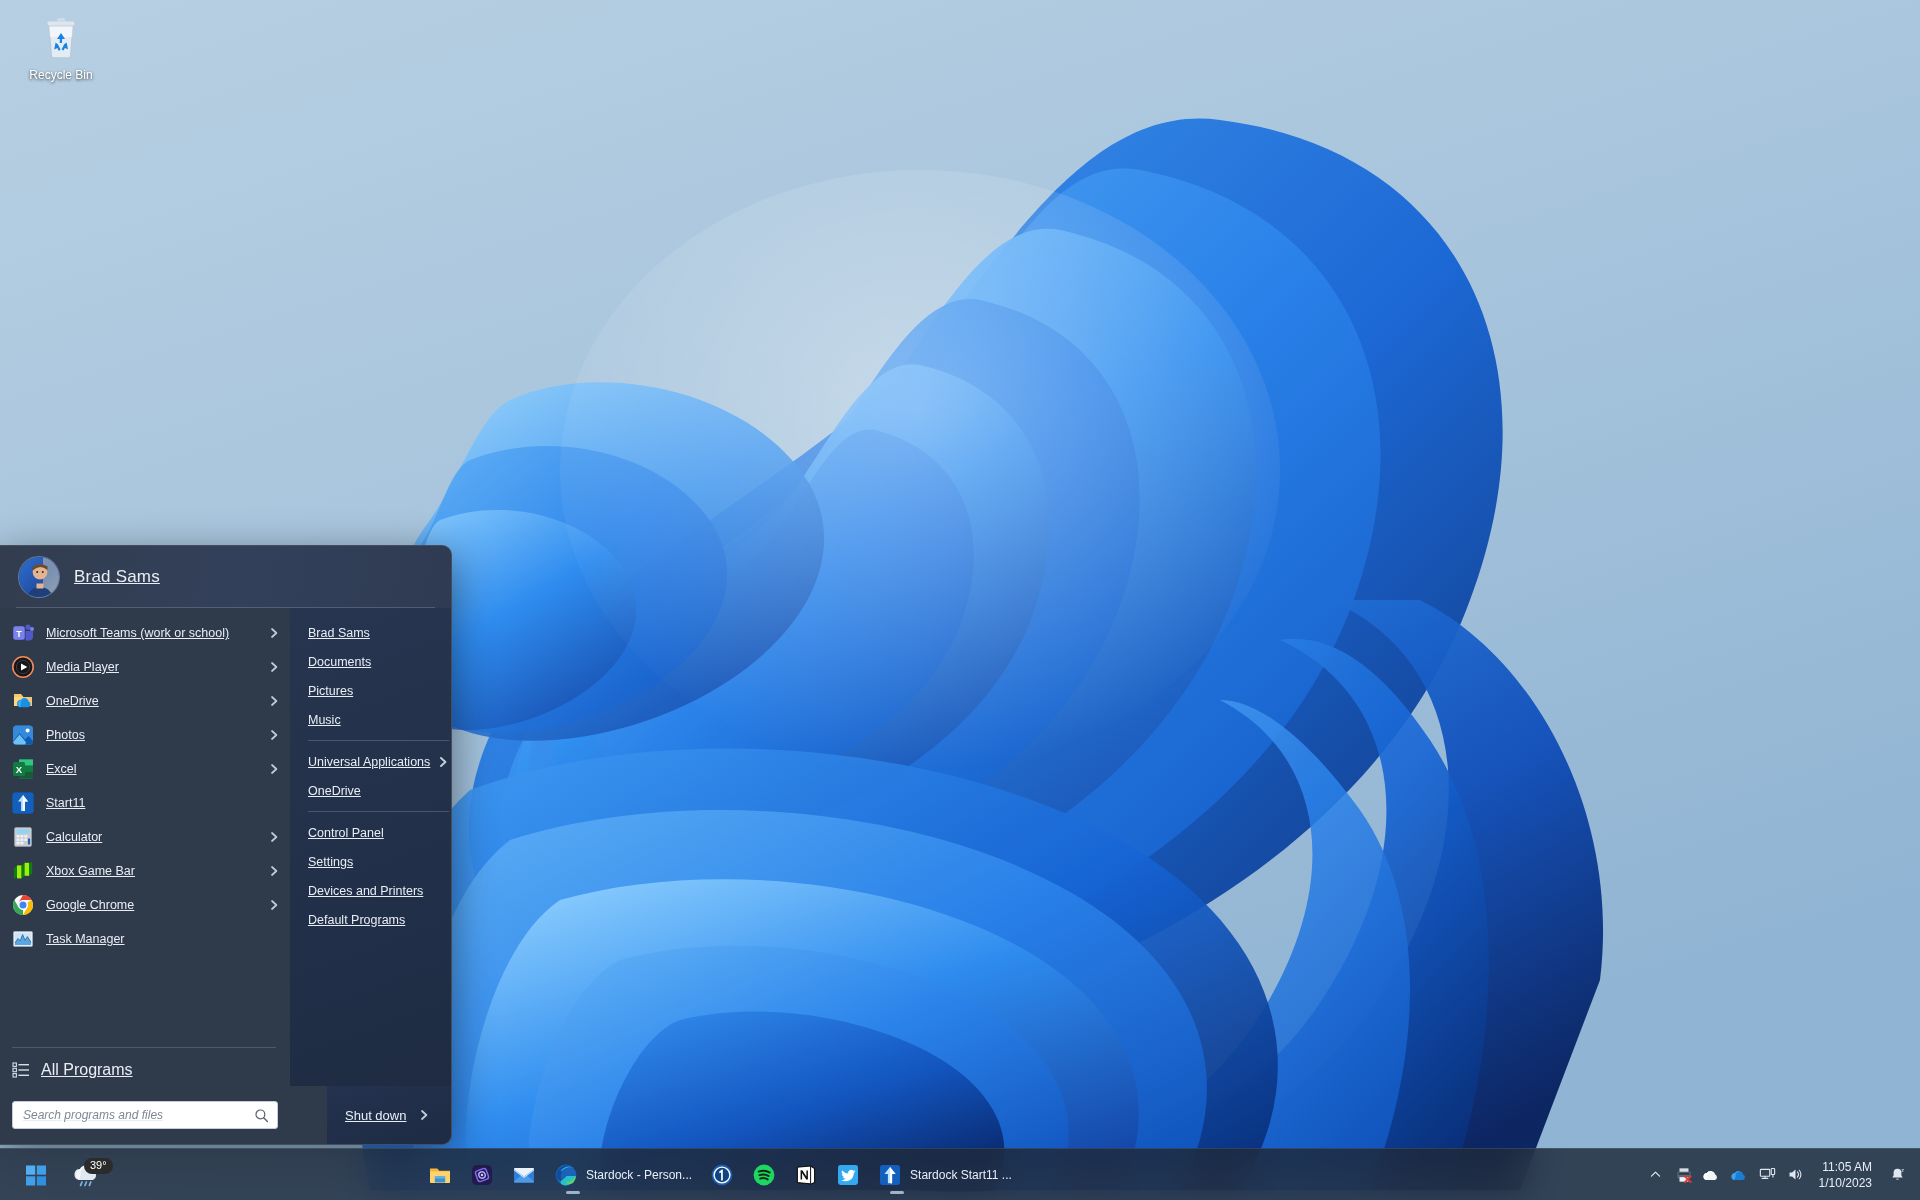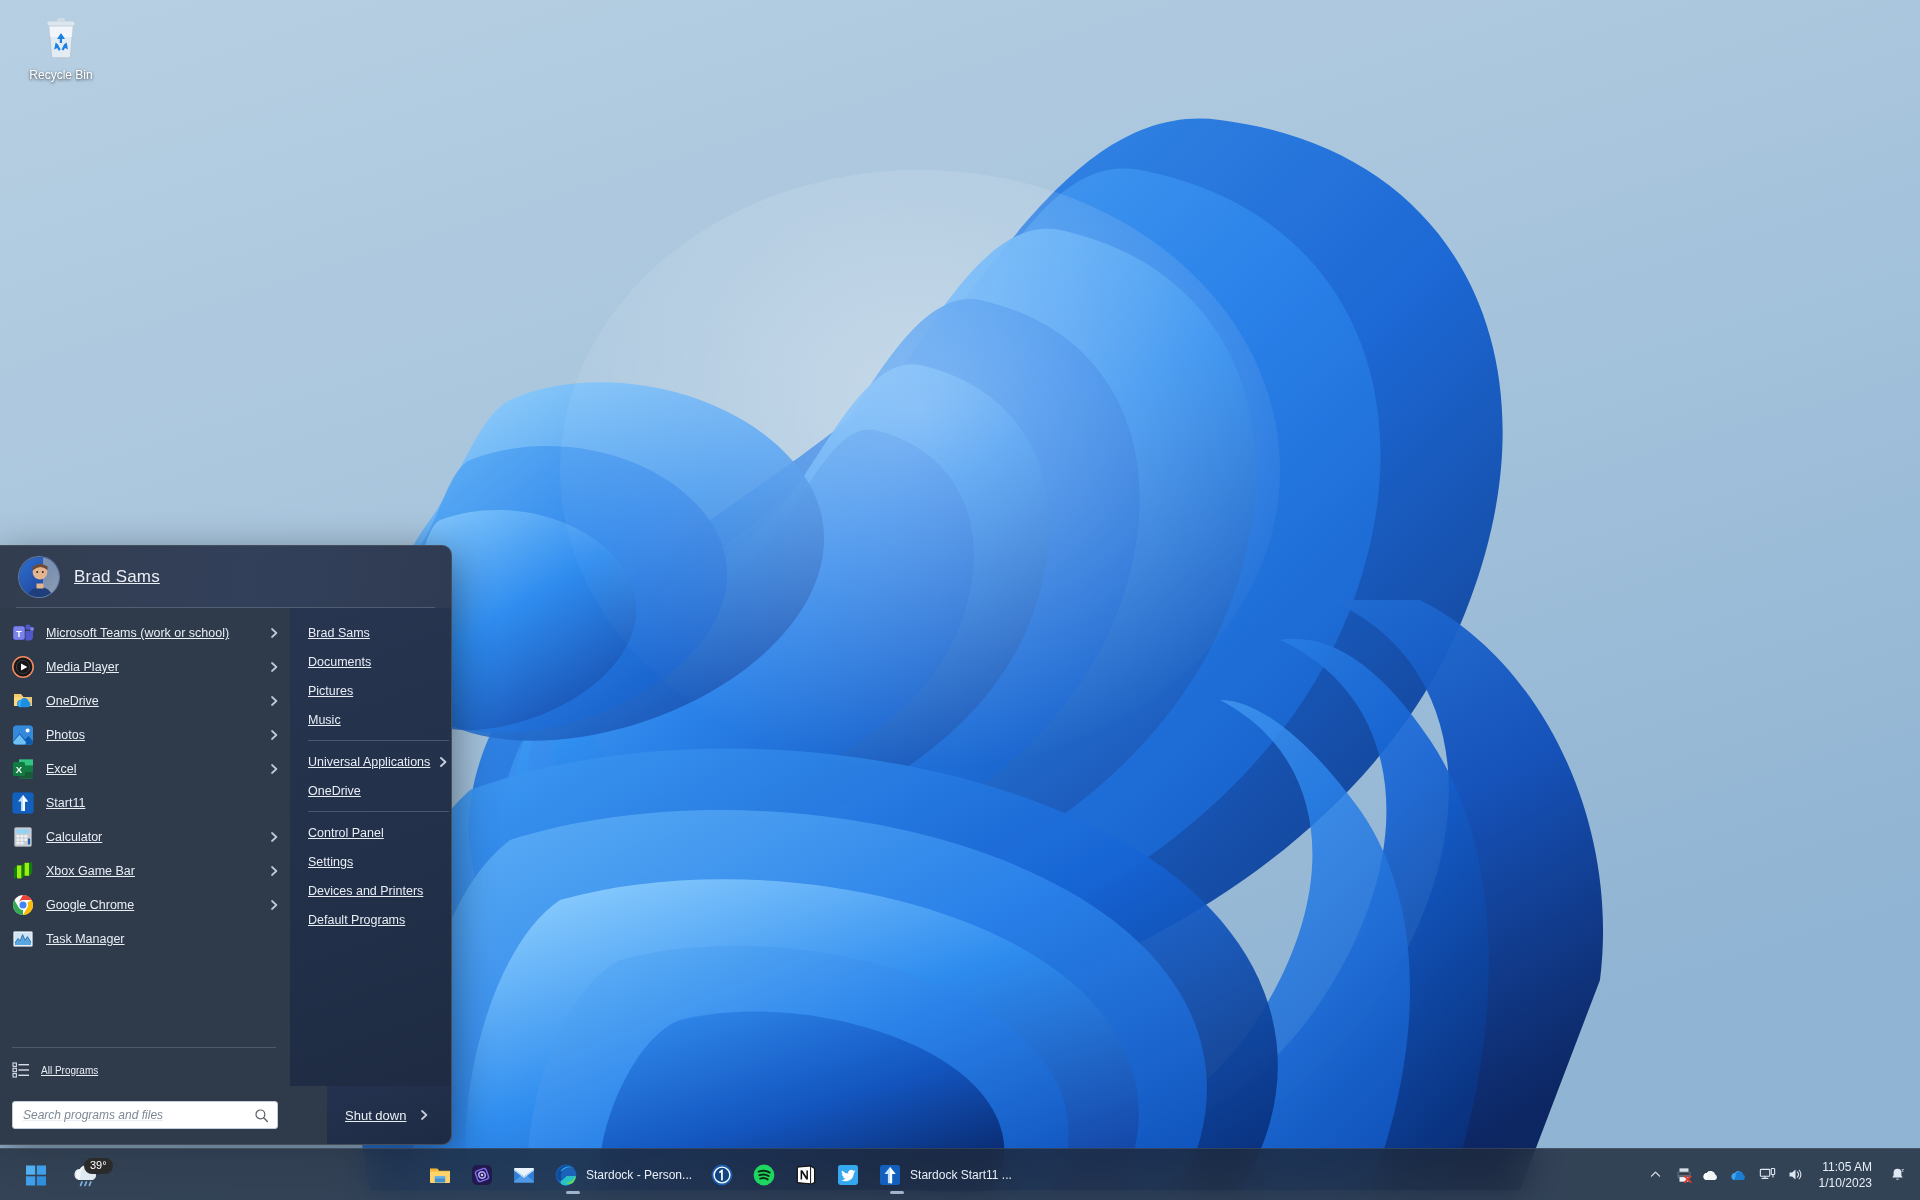--- a/index.html
+++ b/index.html
@@ -94,21 +94,21 @@
     width: 12px; height: 12px; flex: 0 0 12px; opacity: .85;
   }
   .chev svg { display: block; }
 
   .left-sep {
     height: 1px; margin: 7px 14px 6px 12px;
     background: rgba(255,255,255,.16);
   }
   .all-programs {
     display: flex; align-items: center; height: 32px;
-    padding: 0 12px; cursor: default; font-size: 10px;
+    padding: 0 12px; cursor: default; font-size: 16px;
   }
   .ap-icon { width: 18px; height: 18px; margin-right: 11px; flex: 0 0 18px; }
 
   .sm-footer {
     flex: 0 0 58px; display: flex; align-items: center; gap: 37px;
   }
   .search-wrap {
     width: 290px; flex: 0 0 290px; padding: 0 12px;
   }
   #search-box {

